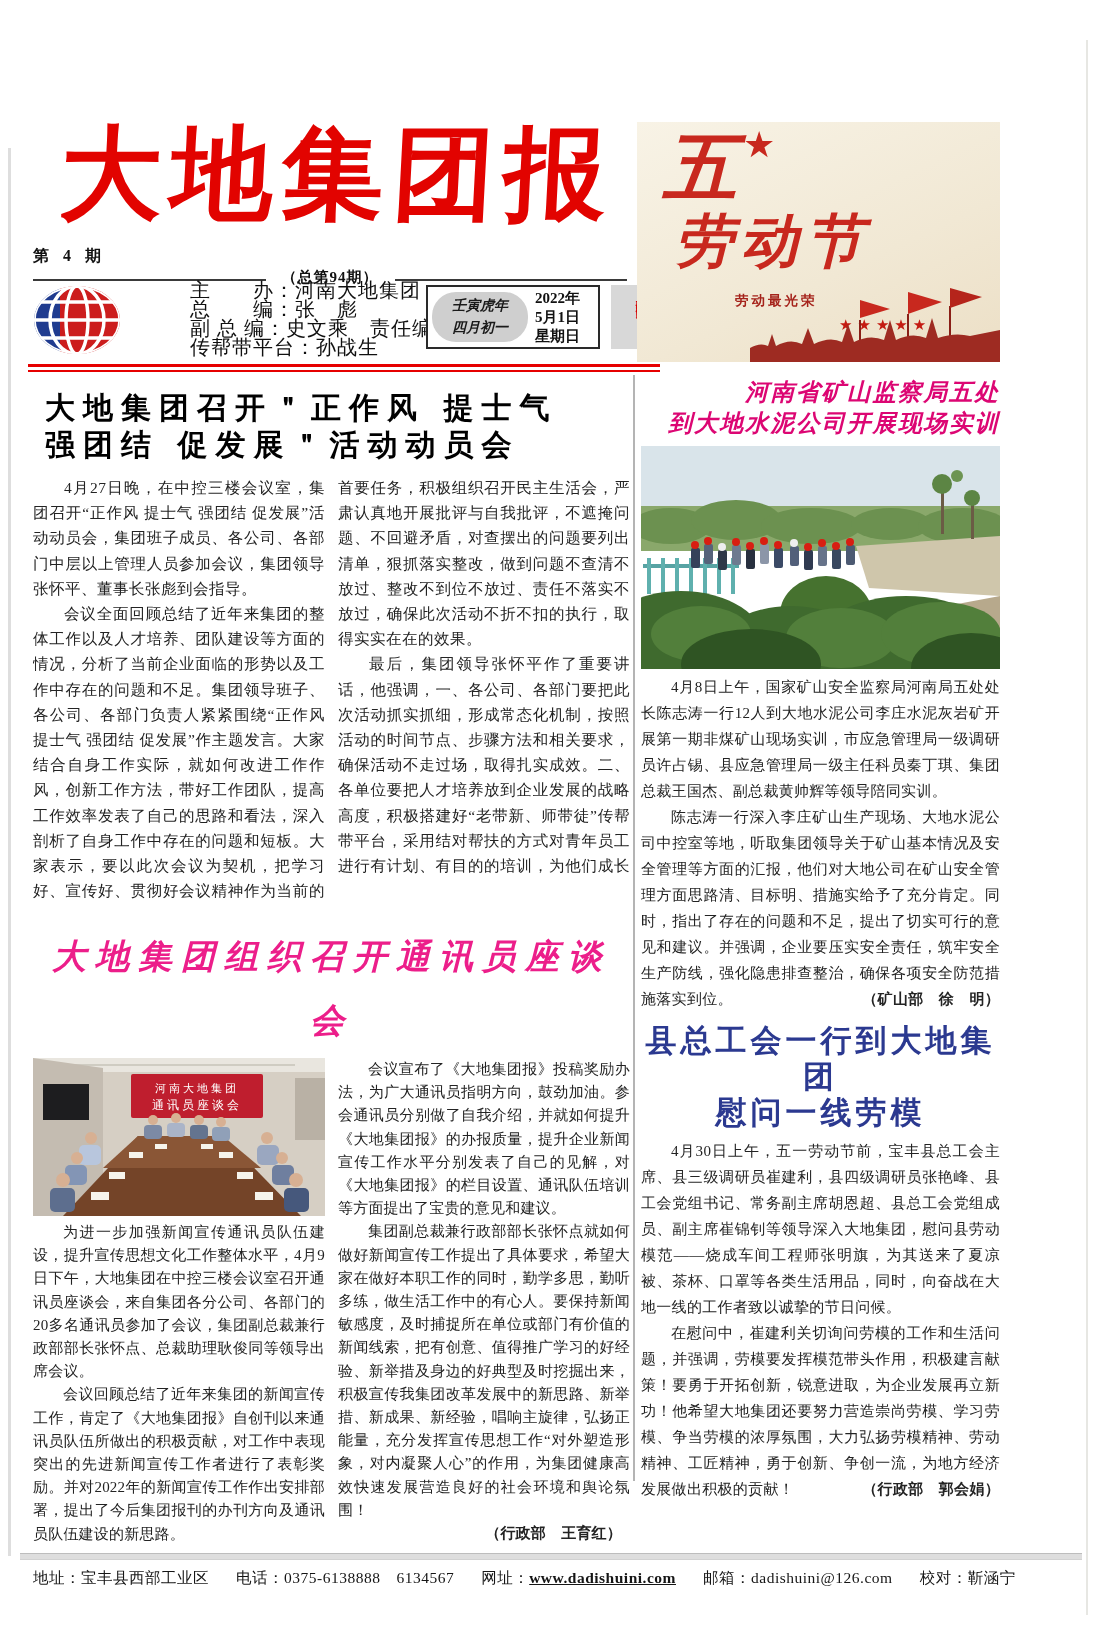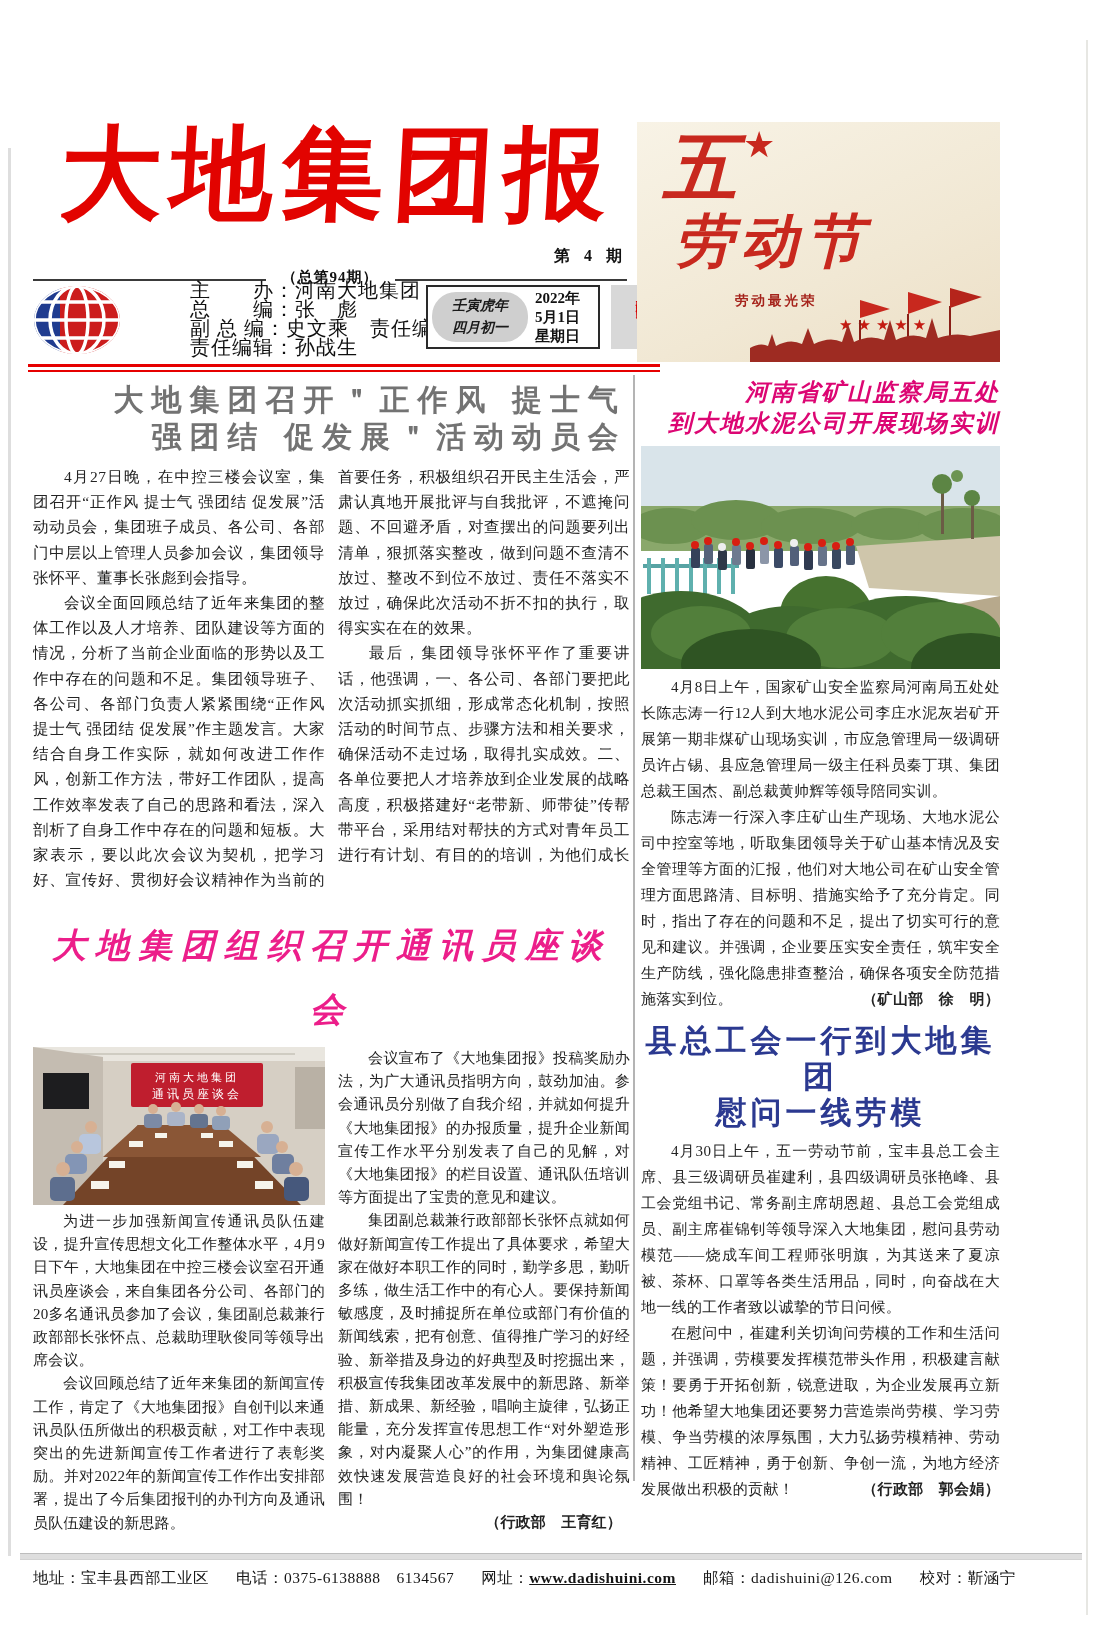--- a/index.html
+++ b/index.html
@@ -7,21 +7,21 @@
         font-family:"Liberation Serif","DejaVu Serif",serif;color:#222;}
   .abs{position:absolute;}
   
   .edge-left{left:8px;top:148px;width:3px;height:1408px;background:#dedede;}
   .edge-right{left:1086px;top:40px;width:2px;height:1575px;background:#e7e7e3;}
 
   
   .mast-title{left:60px;top:116px;width:545px;font-size:102px;line-height:118px;font-weight:900;
       color:#e20300;letter-spacing:9px;white-space:nowrap;transform:skewX(-3deg);
       font-family:"Liberation Serif","DejaVu Serif",serif;}
-  .issue-no{left:33px;top:246px;width:594px;text-align:right;font-weight:bold;font-size:16px;letter-spacing:5px;color:#111;}
+  .issue-no{left:33px;top:246px;width:594px;text-align:left;font-weight:bold;font-size:16px;letter-spacing:5px;color:#111;}
   .issue-row{left:33px;top:268px;width:594px;display:flex;align-items:center;gap:16px;}
   .issue-row .rule{flex:1;height:2px;background:#3a3a3a;margin-top:4px;}
   .issue-total{font-weight:bold;font-size:15px;letter-spacing:1px;color:#111;white-space:nowrap;}
   .pub-row{left:33px;top:283px;width:620px;height:70px;}
   .globe{left:0px;top:2px;}
   .pub-info{left:150px;top:-2px;font-size:20px;line-height:19px;font-weight:400;letter-spacing:1px;color:#101010;white-space:nowrap;margin-left:7px;}
   .date-box{left:393px;top:2px;width:174px;height:64px;border:2px solid #2a2a2a;display:flex;align-items:center;gap:7px;padding:3px 4px;box-sizing:border-box;background:#fff;}
   .lunar{width:96px;height:50px;background:#cfcfcf;display:flex;flex-direction:column;justify-content:center;text-align:center;
          font-style:italic;font-weight:bold;font-size:14px;line-height:22px;color:#1a1a1a;border-radius:24px;}
   .gdate{font-weight:bold;font-size:15px;line-height:19px;color:#111;white-space:nowrap;}
@@ -35,22 +35,22 @@
   .b-fest{left:38px;top:88px;font-size:58px;font-weight:900;font-style:italic;color:#c8281e;letter-spacing:7px;line-height:64px;}
   .b-slogan{left:98px;top:170px;font-size:13.5px;color:#a5231b;letter-spacing:3px;font-weight:bold;}
   .b-stars{left:202px;top:194px;font-size:15px;color:#c41b12;letter-spacing:5px;}
   .b-crowd{right:0;bottom:0;}
 
   
   .red-rule{left:28px;top:364px;width:632px;height:8px;border-top:3px solid #e60000;border-bottom:2px solid #e60000;box-sizing:border-box;}
   .v-divider{left:633px;top:375px;width:2px;height:1106px;background:#b4b4b4;}
 
   
-  .hl-red{color:#737373;font-weight:900;font-size:30px;line-height:37px;letter-spacing:8px;text-align:right;
-          font-family:"DejaVu Sans","Liberation Sans",sans-serif;margin:4px;}
+  .hl-red{color:#000000;font-weight:900;font-size:30px;line-height:37px;letter-spacing:8px;text-align:left;
+          font-family:"DejaVu Sans","Liberation Sans",sans-serif;margin:12px;}
   .hl-pink-big{color:#ec1e8a;font-weight:bold;font-style:italic;font-size:34px;line-height:64px;letter-spacing:9px;text-align:center;margin:0;}
   .hl-pink{color:#dc0673;font-weight:bold;font-style:italic;font-size:23.5px;line-height:31px;letter-spacing:2px;text-align:right;margin:0;}
   .hl-blue{color:#2b3990;font-weight:900;font-size:31px;line-height:36px;letter-spacing:4px;text-align:center;
            font-family:"DejaVu Sans","Liberation Sans",sans-serif;margin:0;}
 
   
   .sec-left{left:33px;top:377px;width:597px;}
   .sec-right{left:641px;top:377px;width:359px;}
   .art{text-align:justify;color:#232323;}
   .art p{margin:0;text-indent:2em;}
@@ -106,21 +106,21 @@
             <line x1="6" y1="17" x2="82" y2="17"></line>
             <line x1="6" y1="53" x2="82" y2="53"></line>
           </g>
         </g>
       </svg>
     </div>
     <div class="abs pub-info">
       <div>主　　办：河南大地集团</div>
       <div>总　　编：张　彪</div>
       <div>副 总 编：史文乘　责任编辑：王育红</div>
-      <div>责任编辑：孙战生</div>
+      <div>传帮带平台：孙战生</div>
     </div>
     <div class="abs date-box">
       <div class="lunar">
         <span>壬寅虎年</span>
         <span>四月初一</span>
       </div>
       <div class="gdate">
         <div>2022年</div>
         <div>5月1日</div>
         <div>星期日</div>

